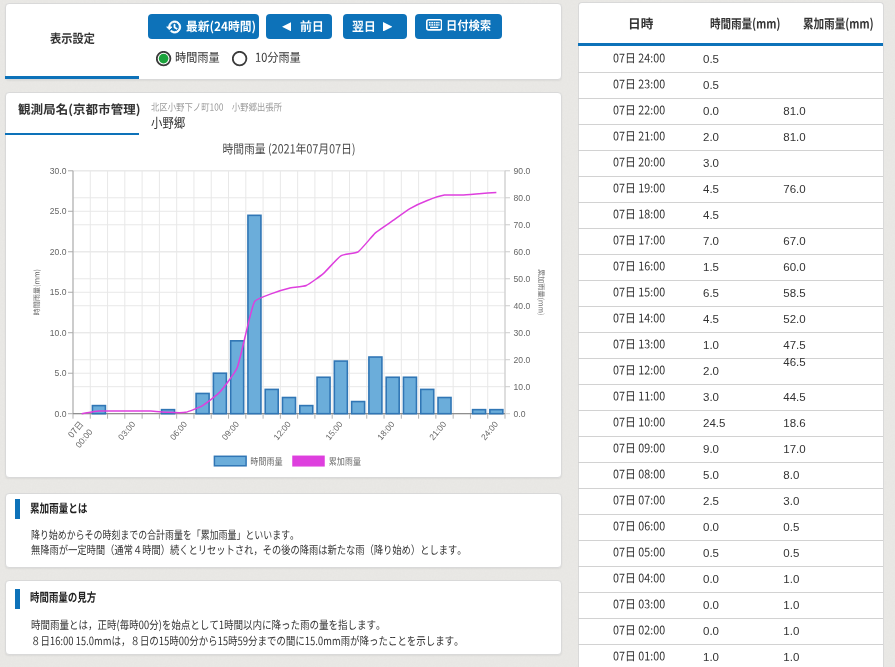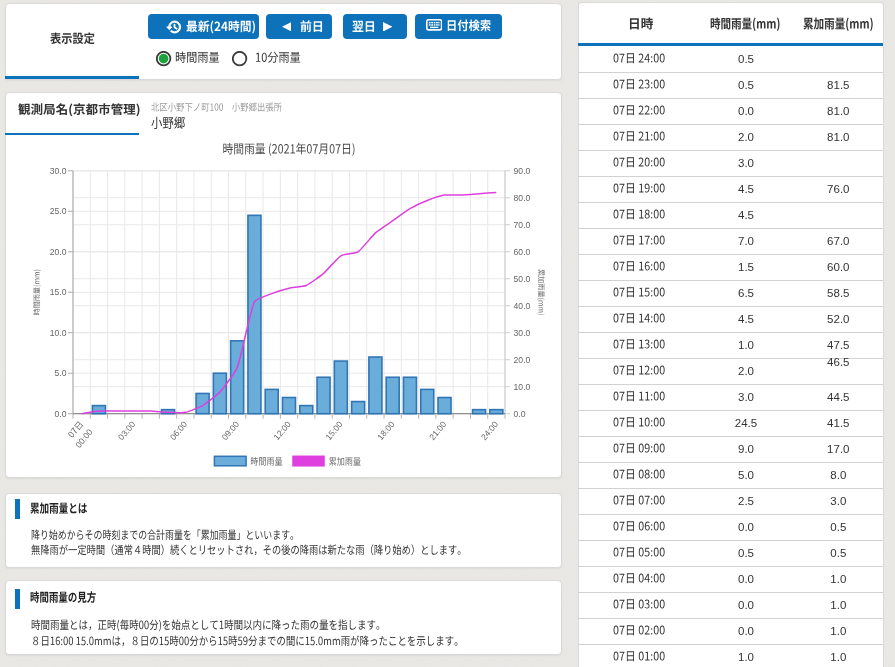--- a/index.html
+++ b/index.html
@@ -1,18 +1,18 @@
 <!DOCTYPE html>
 <html><head><meta charset="utf-8"><style>
 *{margin:0;padding:0;box-sizing:border-box}
 body{width:895px;height:667px;background:#eae9e6;font-family:"Liberation Sans",sans-serif;overflow:hidden}
 #page{position:relative;width:895px;height:667px;overflow:hidden}
 .panel{position:absolute;background:#fff;border:1px solid #d9d9d9;border-radius:4px;box-shadow:0 1px 2px rgba(0,0,0,0.06)}
 .btn{position:absolute;background:#0d72b9;border-radius:4px}
-.num{position:absolute;color:#333;font-size:11.5px;text-align:center}
+.num{position:absolute;color:#333;font-size:11.5px;text-align:left}
 </style></head><body>
 <div id="page">
     <svg width="895" height="667" style="position:absolute;left:0;top:0">
       <filter id="nz">
         <feTurbulence type="fractalNoise" baseFrequency="0.55" numOctaves="2"></feTurbulence>
         <feColorMatrix type="matrix" values="0 0 0 0 0.55 0 0 0 0 0.54 0 0 0 0 0.52 0 0 0 0.5 0"></feColorMatrix>
       </filter>
       <rect width="895" height="667" filter="url(#nz)" opacity="0.16"></rect>
     </svg>
     <div class="panel" style="left:5px;top:3px;width:557px;height:77px"></div>
@@ -537,21 +537,20 @@
         <use href="#g46" x="555"></use>
         <use href="#g47" x="1110"></use>
         <use href="#g50" x="2334"></use>
         <use href="#g129" x="2889"></use>
         <use href="#g121" x="3444"></use>
         <use href="#g23" x="3722"></use>
         <use href="#g23" x="4277"></use>
       </g>
     </svg>
     <div class="num" style="left:703px;top:71.5px;width:86px;line-height:26px;height:26px">0.5</div>
-    <div class="num" style="left:783.3px;top:71.5px;width:110px;line-height:26px;height:26px">81.5</div>
     <div style="position:absolute;left:578px;top:97.5px;width:305px;height:1px;background:#d2d2d2"></div>
     <svg width="52.2" height="13.7" style="position:absolute;overflow:visible;left:613.0px;top:103.7px;" fill="#333">
       <g transform="translate(0,10.38) scale(0.010803,0.011800)">
         <use href="#g23" x="0"></use>
         <use href="#g46" x="555"></use>
         <use href="#g47" x="1110"></use>
         <use href="#g50" x="2334"></use>
         <use href="#g50" x="2889"></use>
         <use href="#g121" x="3444"></use>
         <use href="#g23" x="3722"></use>
@@ -730,21 +729,21 @@
         <use href="#g46" x="555"></use>
         <use href="#g47" x="1110"></use>
         <use href="#g22" x="2334"></use>
         <use href="#g23" x="2889"></use>
         <use href="#g121" x="3444"></use>
         <use href="#g23" x="3722"></use>
         <use href="#g23" x="4277"></use>
       </g>
     </svg>
     <div class="num" style="left:703px;top:409.5px;width:86px;line-height:26px;height:26px">24.5</div>
-    <div class="num" style="left:783.3px;top:409.5px;width:110px;line-height:26px;height:26px">41.5</div>
+    <div class="num" style="left:783.3px;top:409.5px;width:110px;line-height:26px;height:26px">18.6</div>
     <div style="position:absolute;left:578px;top:435.5px;width:305px;height:1px;background:#d2d2d2"></div>
     <svg width="52.2" height="13.7" style="position:absolute;overflow:visible;left:613.0px;top:441.7px;" fill="#333">
       <g transform="translate(0,10.38) scale(0.010803,0.011800)">
         <use href="#g23" x="0"></use>
         <use href="#g46" x="555"></use>
         <use href="#g47" x="1110"></use>
         <use href="#g23" x="2334"></use>
         <use href="#g124" x="2889"></use>
         <use href="#g121" x="3444"></use>
         <use href="#g23" x="3722"></use>

